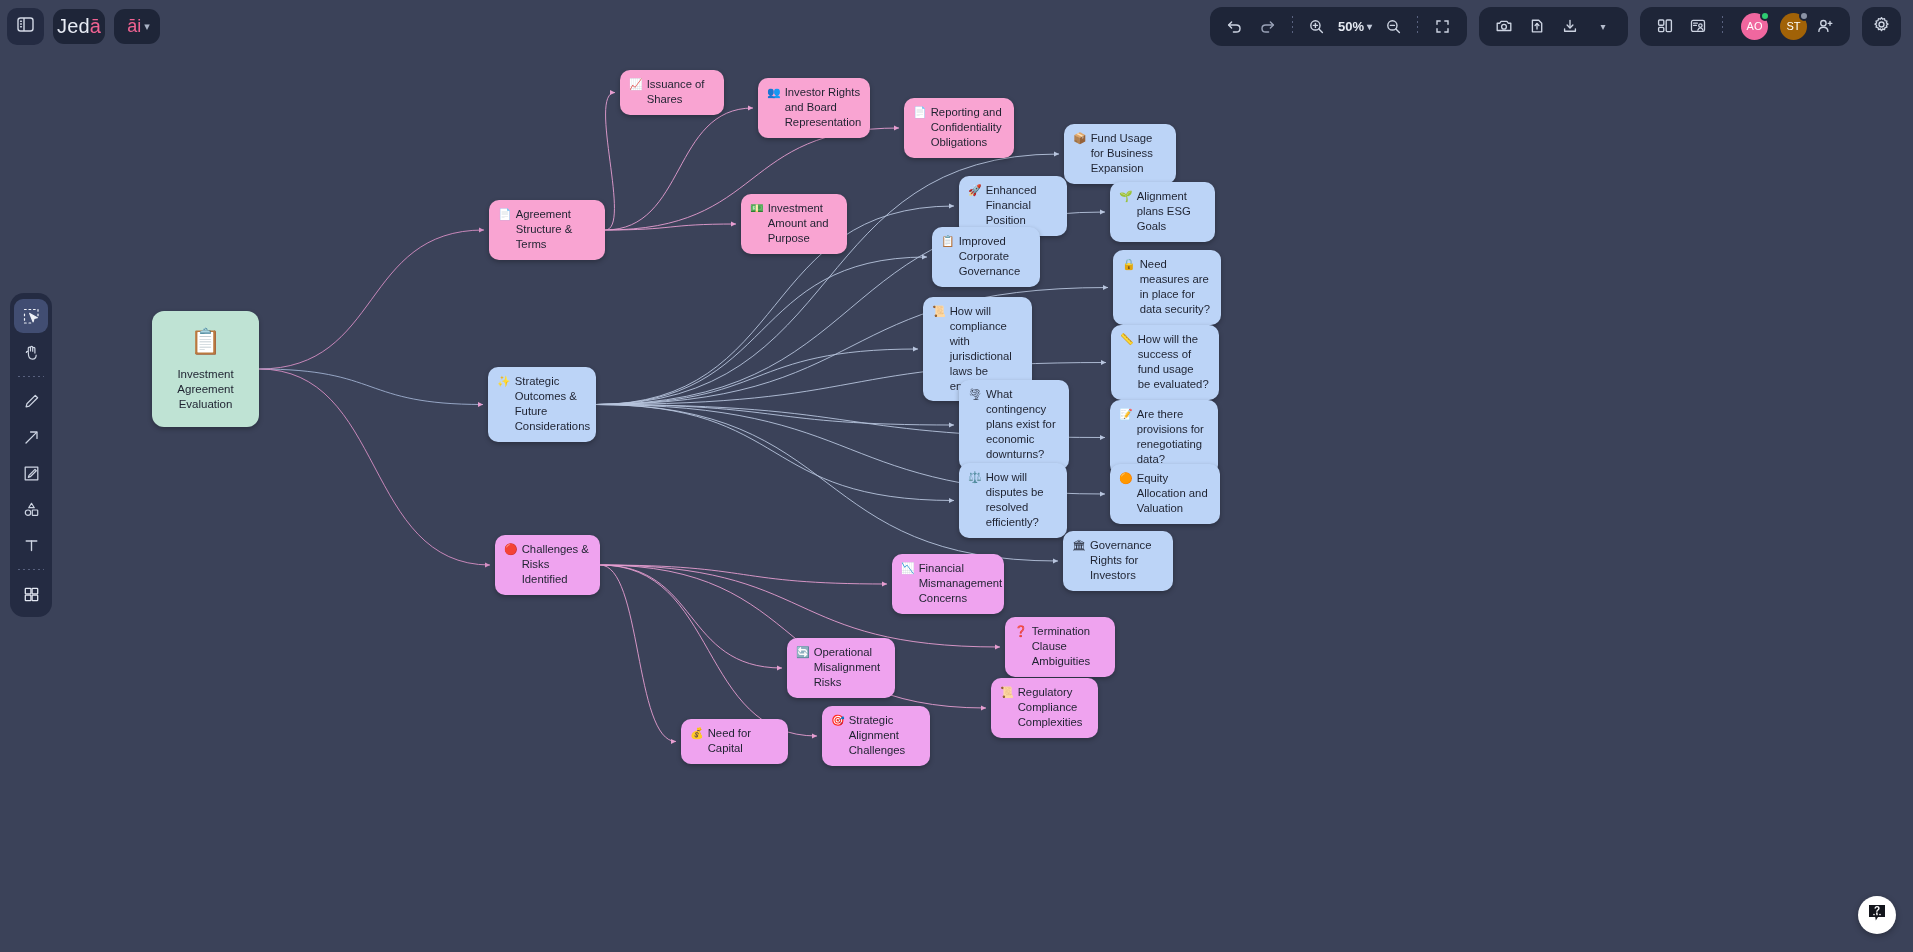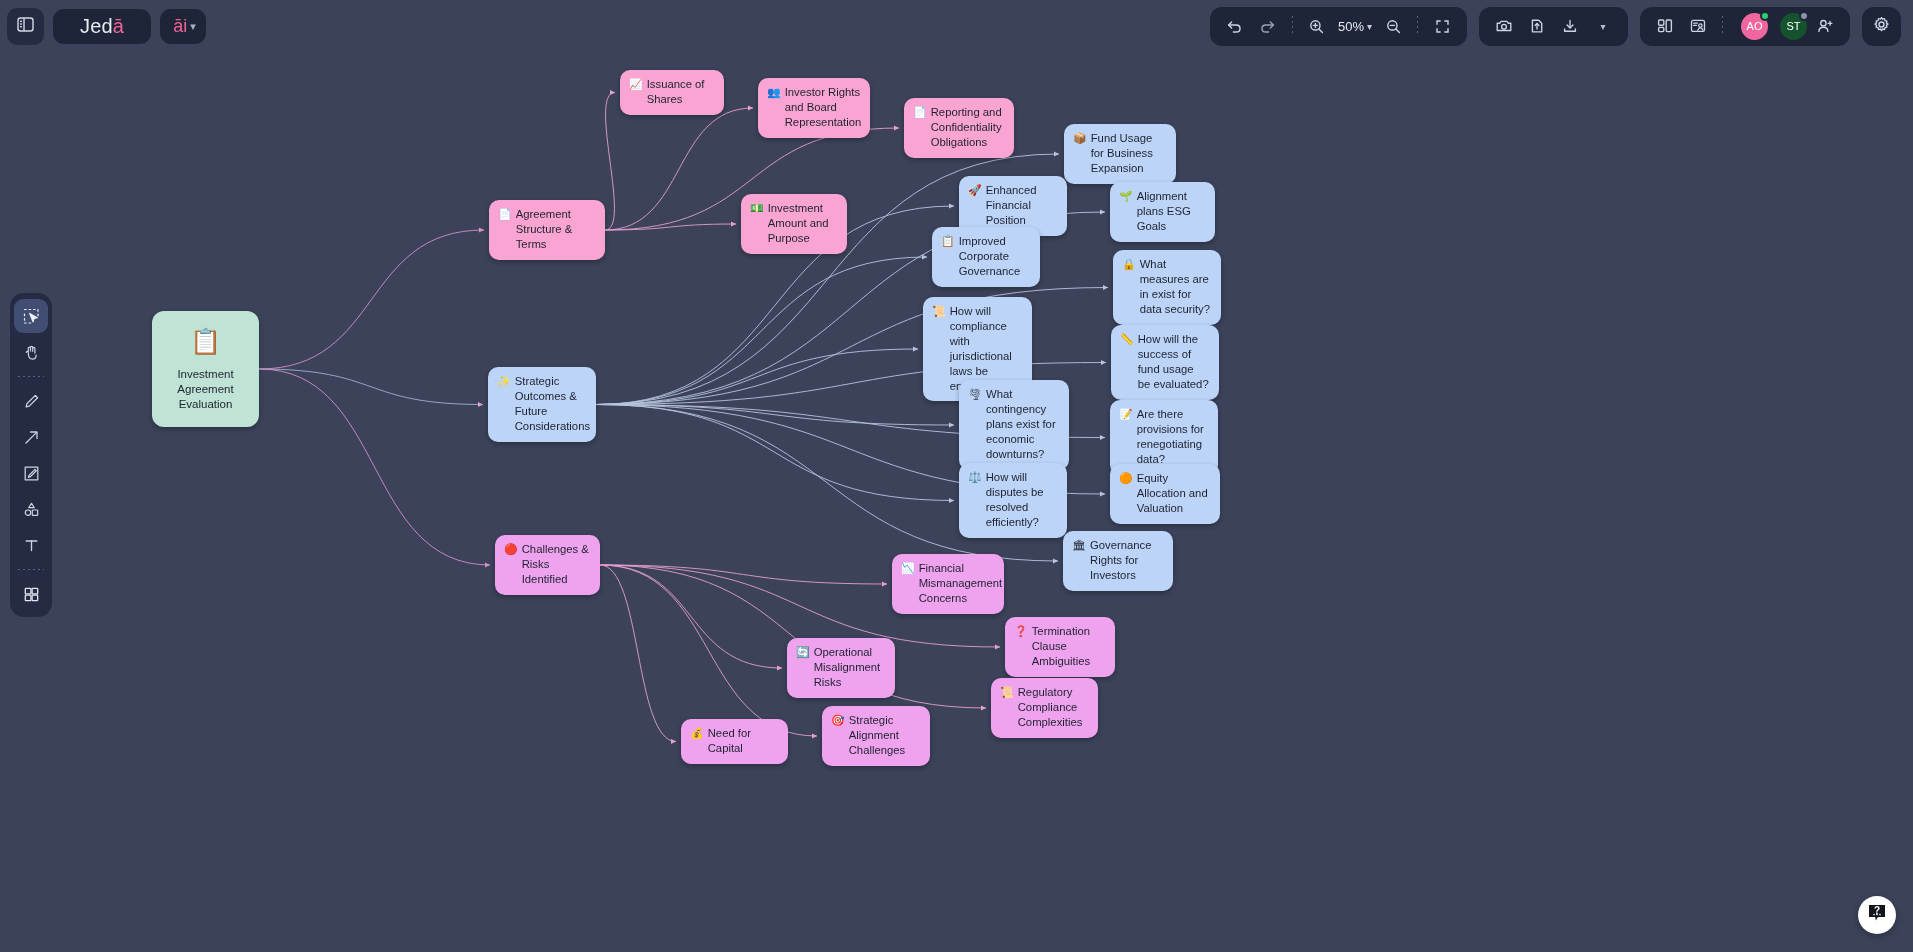--- a/index.html
+++ b/index.html
@@ -21,21 +21,21 @@
   .topbar > * { pointer-events: auto; }
 
   .tb-left { display: flex; align-items: center; gap: 9px; margin-left: 7px; }
 
   .panel-btn {
     width: 37px; height: 37px; border-radius: 10px;
     background: #242b42; display: flex; align-items: center; justify-content: center;
     cursor: pointer;
   }
   .logo-pill {
-    height: 35px; padding: 0 27px; border-radius: 11px; background: #1e2538;
+    height: 35px; padding: 0 4px; border-radius: 11px; background: #1e2538;
     display: flex; align-items: center; justify-content: center;
     font-size: 20px; letter-spacing: .2px; cursor: pointer;
   }
   .logo-pill .w { color: #e8ecf5; font-weight: 400; }
   .logo-pill .pk { color: #f06292; }
   .ai-pill {
     height: 35px; padding: 0 10px 0 13px; border-radius: 11px; background: #1e2538;
     display: flex; align-items: center; gap: 3px; cursor: pointer;
   }
   .ai-pill .pk { color: #f06292; font-size: 18px; }
@@ -50,21 +50,21 @@
   }
   .ic {
     width: 30px; height: 30px; border-radius: 7px;
     display: flex; align-items: center; justify-content: center; cursor: pointer;
   }
   .ic svg { display: block; }
   .divv { width: 1px; height: 20px; margin: 0 6px;
     background: repeating-linear-gradient(to bottom,#5a6party 0,#596280 2px,transparent 2px,transparent 5px);
     background: repeating-linear-gradient(to bottom,#596280 0,#596280 2px,transparent 2px,transparent 5px); }
   .zoomlbl {
-    color: #e6eaf2; font-size: 13px; font-weight: 400; padding: 0 3px;
+    color: #e6eaf2; font-size: 13px; font-weight: 700; padding: 0 3px;
     display: flex; align-items: center; gap: 3px; cursor: pointer;
   }
   .zoomlbl .cv { font-size: 10px; color: #c3cada; }
 
   .avatar {
     width: 27px; height: 27px; border-radius: 50%;
     display: flex; align-items: center; justify-content: center;
     color: #fff; font-size: 11px; font-weight: 400; position: relative;
     margin-left: 9px; cursor: pointer;
   }
@@ -211,21 +211,21 @@
         <div class="node blue" style="left: 1110px; top: 182px; width: 105px; min-height: 39px;">
           <span class="em">🌱</span>
           <span class="tx">Alignment plans ESG Goals</span>
         </div>
         <div class="node blue" style="left: 932px; top: 227px; width: 108px; min-height: 50px;">
           <span class="em">📋</span>
           <span class="tx">Improved Corporate Governance</span>
         </div>
         <div class="node blue" style="left: 1113px; top: 250px; width: 108px; min-height: 50px;">
           <span class="em">🔒</span>
-          <span class="tx">What measures are in exist for data security?</span>
+          <span class="tx">Need measures are in place for data security?</span>
         </div>
         <div class="node blue" style="left: 923px; top: 297px; width: 109px; min-height: 61px;">
           <span class="em">📜</span>
           <span class="tx">How will compliance with jurisdictional laws be ensured?</span>
         </div>
         <div class="node blue" style="left: 1111px; top: 325px; width: 108px; min-height: 50px;">
           <span class="em">📏</span>
           <span class="tx">How will the success of fund usage be evaluated?</span>
         </div>
         <div class="node blue" style="left: 959px; top: 380px; width: 110px; min-height: 62px;">
@@ -385,21 +385,21 @@
             <line x1="4.6" y1="8.4" x2="7.4" y2="8.4"></line>
             <circle cx="11.4" cy="8.6" r="1.7"></circle>
             <path d="M8.8 13.2c.5-1.7 1.5-2.4 2.6-2.4s2.1.7 2.6 2.4"></path>
           </svg>
         </div>
         <div class="divv"></div>
         <div class="avatar" id="av0" style="background: rgb(240, 103, 159);">
           <span>AO</span>
           <span class="dot" style="background: rgb(46, 204, 113);"></span>
         </div>
-        <div class="avatar" id="av1" style="background: #14532d;">
+        <div class="avatar" id="av1" style="background: #a16207;">
           <span>ST</span>
           <span class="dot" style="background: rgb(139, 147, 165);"></span>
         </div>
         <div class="ic">
           <svg width="18" height="18" viewBox="0 0 18 18" fill="none" stroke="#cdd4e2" stroke-width="1.35" stroke-linecap="round">
             <circle cx="7.4" cy="6.2" r="2.7"></circle>
             <path d="M2.9 14.4c0-2.6 2-4.2 4.5-4.2s4.5 1.6 4.5 4.2"></path>
             <line x1="14" y1="4.4" x2="14" y2="8.2"></line>
             <line x1="12.1" y1="6.3" x2="15.9" y2="6.3"></line>
           </svg>

